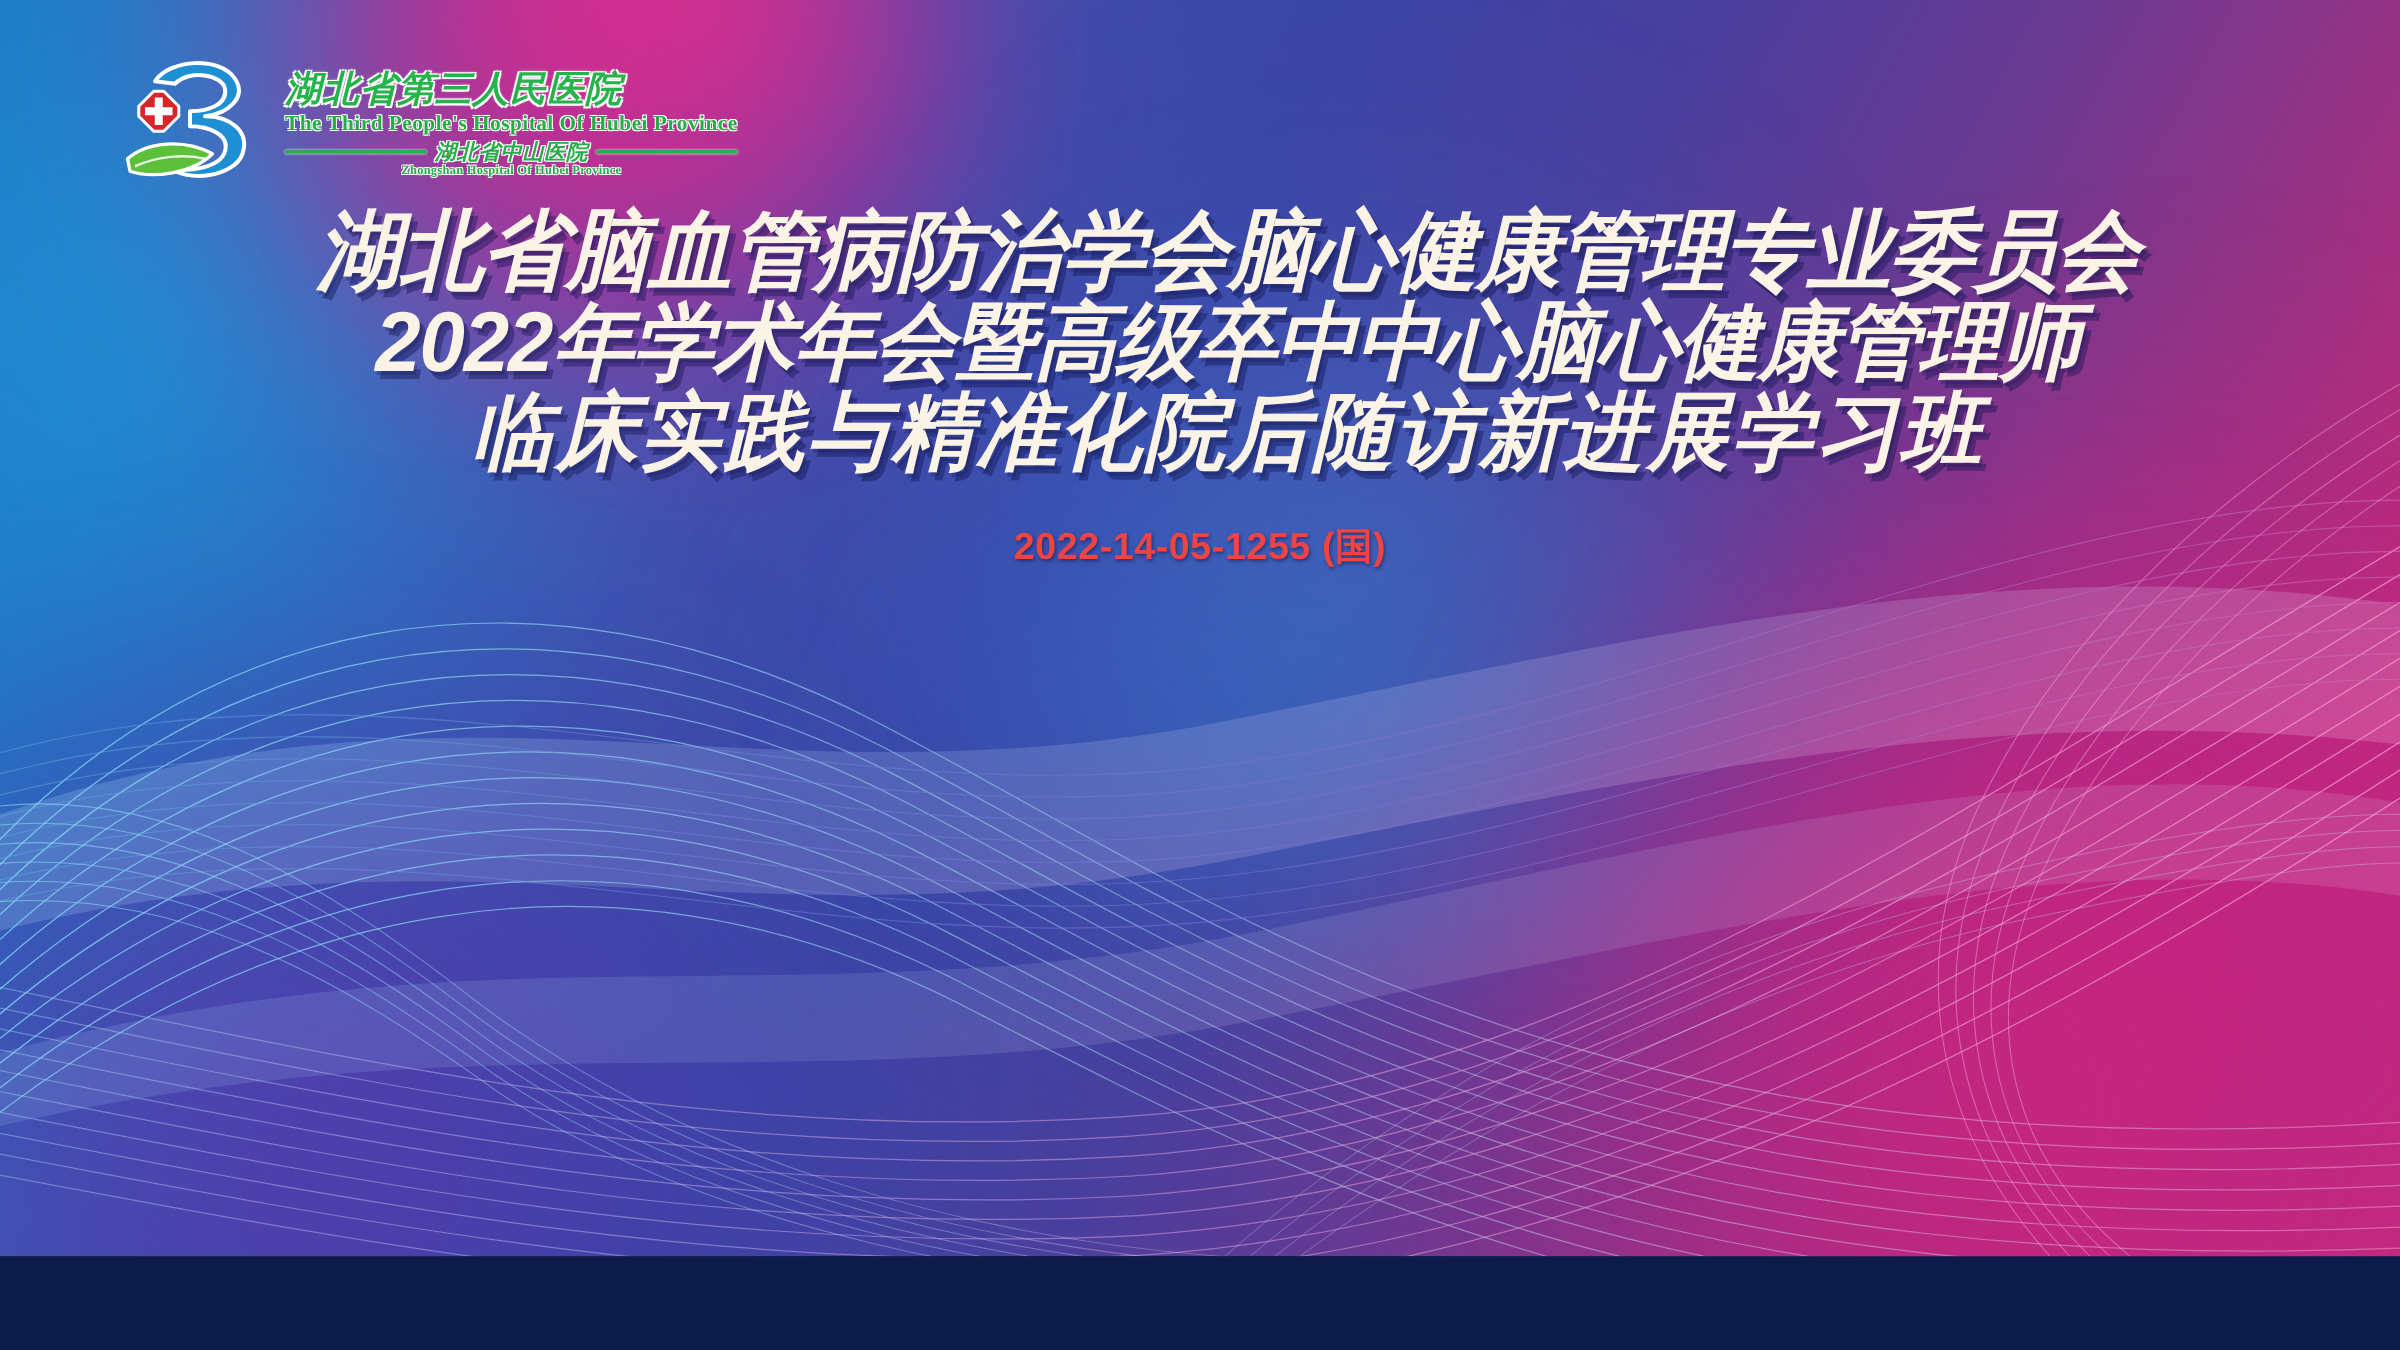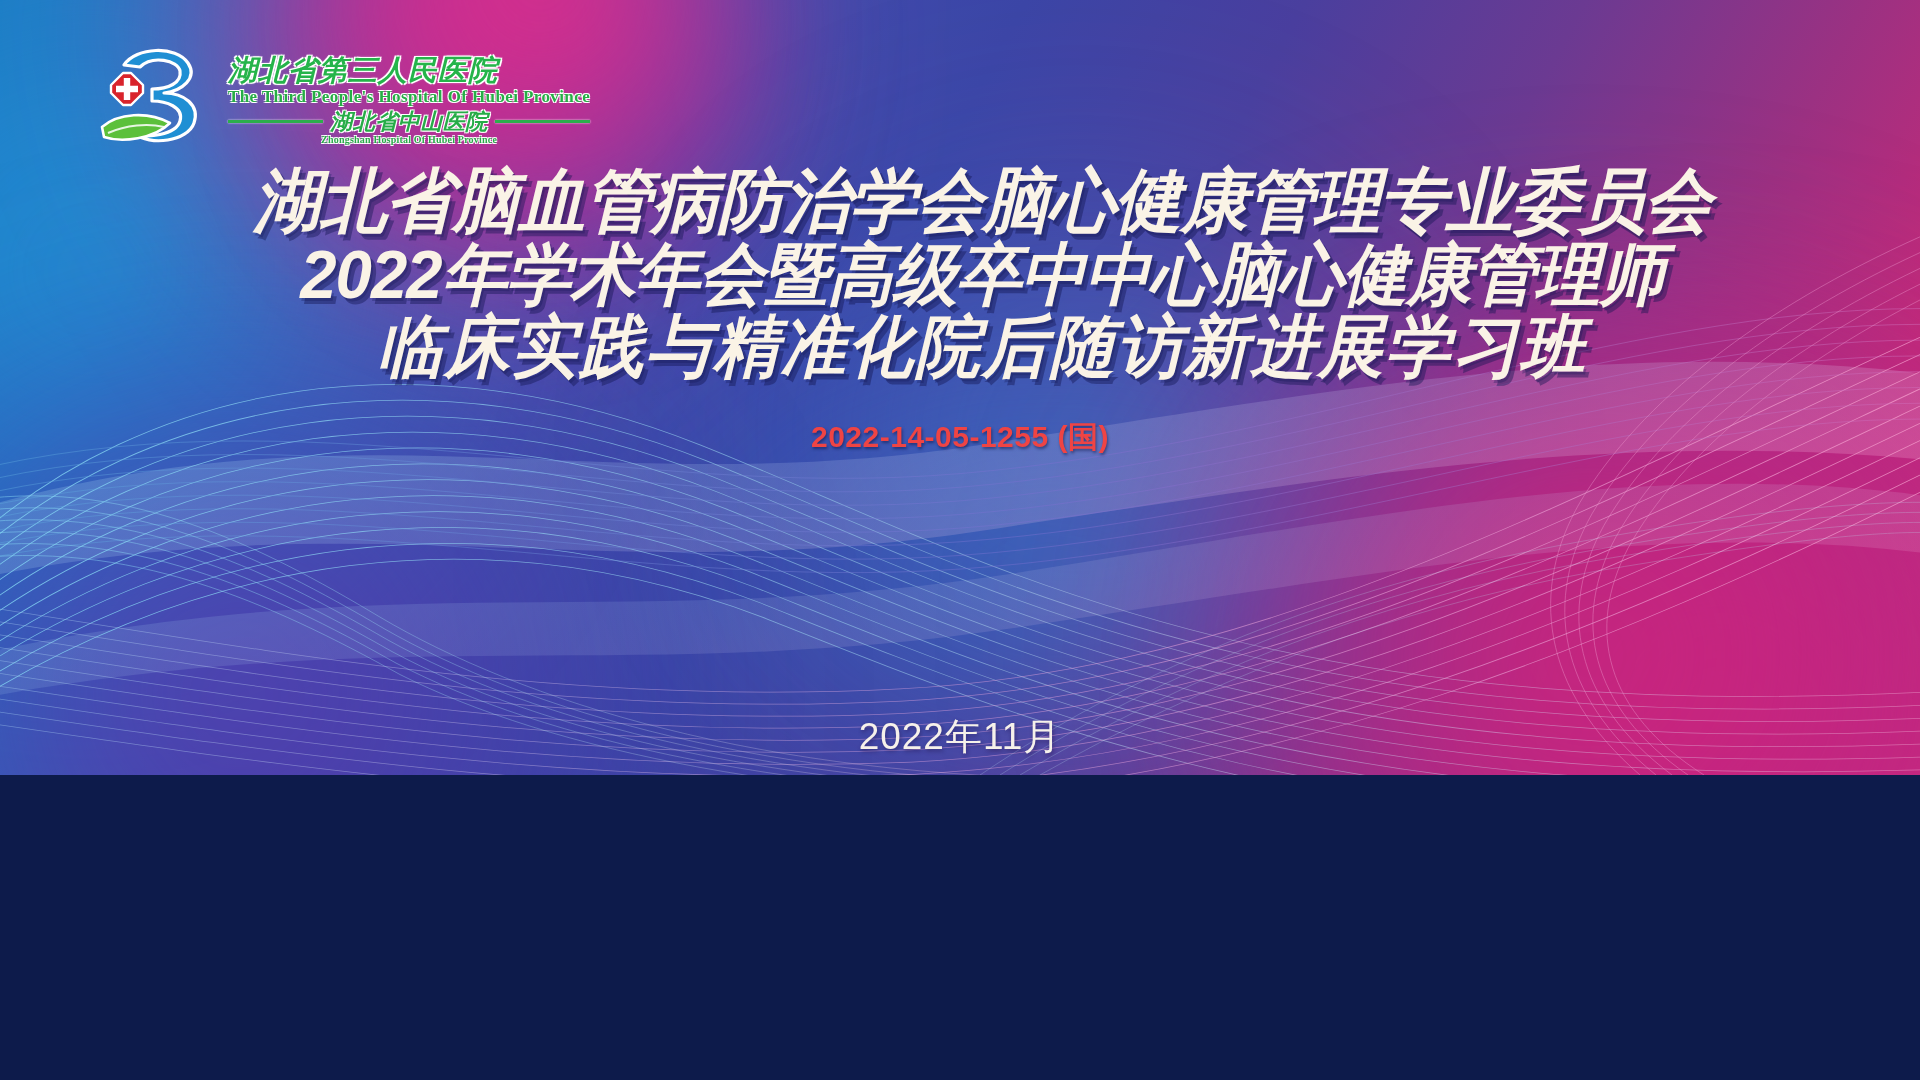--- a/index.html
+++ b/index.html
@@ -1,21 +1,21 @@
 <!DOCTYPE html>
 <html><head>
 <meta charset="utf-8">
 <title>Conference Banner</title>
 <style>
   html,body{margin:0;padding:0;background:#0d1b4b;}
   *{box-sizing:border-box;}
 
   #stage{
     position:relative;
-    width:1920px;height:775px;
+    width:1920px;height:1005px;
     overflow:hidden;
     font-family:"Liberation Sans","DejaVu Sans",sans-serif;
   }
 
   
   .bg-base{
     position:absolute;inset:0;
     background:
       linear-gradient(118deg,
         #1a7fc4 0%,
@@ -92,21 +92,21 @@
     font-family:"Liberation Serif","DejaVu Serif",serif;
     font-weight:bold;font-size:17px;letter-spacing:.4px;
     color:#27ad46;
     text-shadow:-.8px -.8px 0 #fff, .8px -.8px 0 #fff, -.8px .8px 0 #fff, .8px .8px 0 #fff;
     margin-top:3px;white-space:nowrap;
   }
   .logo-sub-row{display:flex;align-items:center;gap:7px;margin-top:6px;width:100%;}
   .logo-rule{height:2.5px;background:#2cae4c;flex:1 1 auto;min-width:22px;box-shadow:0 0 2px #fff;}
   .logo-sub-cn{
     font-family:"Liberation Serif","DejaVu Serif",serif;
-    font-weight:bold;font-style:italic;font-size:22px;letter-spacing:.5px;
+    font-weight:bold;font-style:italic;font-size:17px;letter-spacing:.5px;
     color:#27ac48;
     text-shadow:-1px -1px 0 #fff, 1px -1px 0 #fff, -1px 1px 0 #fff, 1px 1px 0 #fff;
     white-space:nowrap;
   }
   .logo-sub-en{
     font-family:"Liberation Serif","DejaVu Serif",serif;
     font-weight:bold;font-size:10px;letter-spacing:.2px;
     color:#28a948;
     text-shadow:-.7px -.7px 0 #fff, .7px -.7px 0 #fff, -.7px .7px 0 #fff, .7px .7px 0 #fff;
     margin-top:2px;align-self:center;white-space:nowrap;
@@ -295,15 +295,14 @@
   </div>
 
   <div class="headline">
     <span class="hl-line hl-1">湖北省脑血管病防治学会脑心健康管理专业委员会</span>
     <span class="hl-line hl-2">2022年学术年会暨高级卒中中心脑心健康管理师</span>
     <span class="hl-line hl-3">临床实践与精准化院后随访新进展学习班</span>
   </div>
 
   <div class="approval">2022-14-05-1255 (国)</div>
 
-  <div class="event-date">2022年11月</div>
 
 </div>
 
 </body></html>

